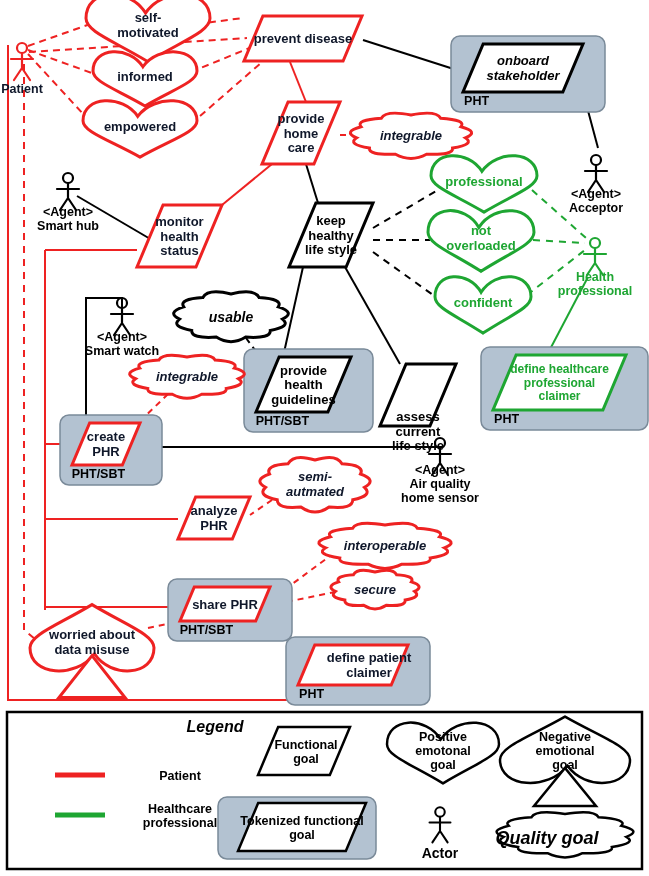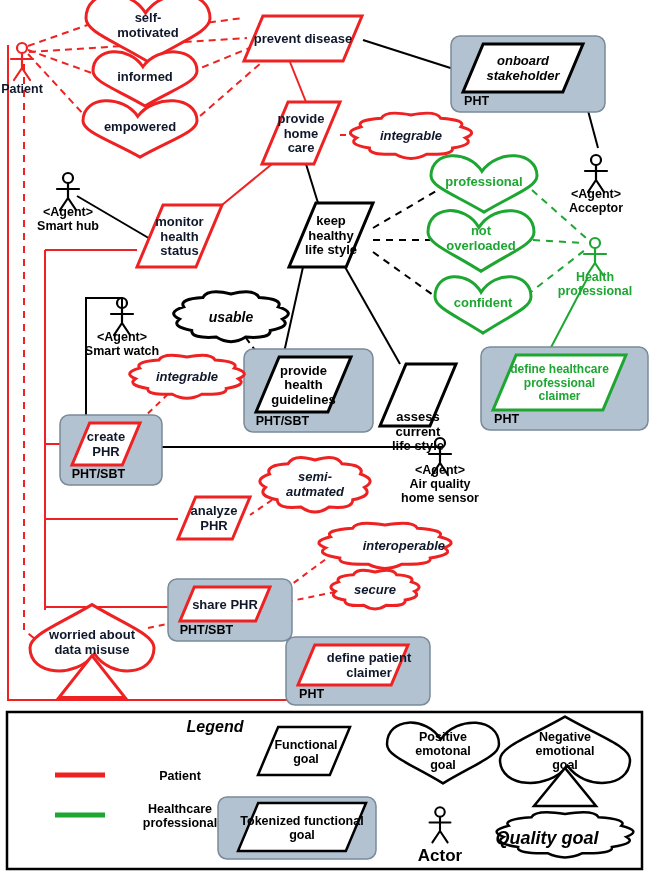--- a/index.html
+++ b/index.html
@@ -248,31 +248,31 @@
       <div class="lbl red" style="left: 88px; width: 114px; font-size: 13px; top: 69.72px;">informed</div>
       <div class="lbl red" style="left: 78px; width: 124px; font-size: 13px; top: 119.72px;">empowered</div>
       <div class="lbl grn" style="left: 426px; width: 116px; font-size: 13px; top: 174.72px;">professional</div>
       <div class="lbl grn" style="left: 423px; width: 116px; font-size: 13px; top: 224.44px;">not<br>overloaded</div>
       <div class="lbl grn" style="left: 430px; width: 106px; font-size: 13px; top: 295.72px;">confident</div>
       <div class="lbl red" style="left: 20px; width: 144px; font-size: 13px; top: 628.44px;">worried about<br>data misuse</div>
       <div class="lbl red ital" style="left: 356px; width: 110px; font-size: 13px; top: 128.72px;">integrable</div>
       <div class="lbl blk ital" style="left: 179px; width: 104px; font-size: 14px; top: 309.72px;">usable</div>
       <div class="lbl red ital" style="left: 135px; width: 104px; font-size: 13px; top: 369.72px;">integrable</div>
       <div class="lbl red ital" style="left: 265px; width: 100px; font-size: 13px; top: 470.44px;">semi-<br>autmated</div>
-      <div class="lbl red ital" style="left: 325px; width: 120px; font-size: 13px; top: 538.72px; text-align: right;">interoperable</div>
+      <div class="lbl red ital" style="left: 325px; width: 120px; font-size: 13px; top: 538.72px;">interoperable</div>
       <div class="lbl red ital" style="left: 335px; width: 80px; font-size: 13px; top: 582.72px;">secure</div>
       <div class="lbl red" style="left: -43px; width: 130px; font-size: 12.5px; top: 82px;">Patient</div>
       <div class="lbl blk" style="left: 3px; width: 130px; font-size: 12.5px; top: 205px;">&lt;Agent&gt;<br>Smart hub</div>
       <div class="lbl blk" style="left: 531px; width: 130px; font-size: 12.5px; top: 187px;">&lt;Agent&gt;<br>Acceptor</div>
       <div class="lbl blk" style="left: 57px; width: 130px; font-size: 12.5px; top: 330px;">&lt;Agent&gt;<br>Smart watch</div>
       <div class="lbl grn" style="left: 530px; width: 130px; font-size: 12.5px; top: 270px;">Health<br>professional</div>
       <div class="lbl blk" style="left: 375px; width: 130px; font-size: 12.5px; top: 463px;">&lt;Agent&gt;<br>Air quality<br>home sensor</div>
       <div class="lbl blk" style="left: 145px; width: 140px; font-size: 16px; top: 718px; font-style: italic;">Legend</div>
       <div class="lbl blk" style="left: 110px; width: 140px; font-size: 12.5px; top: 769px;">Patient</div>
       <div class="lbl blk" style="left: 110px; width: 140px; font-size: 12.5px; top: 802px;">Healthcare<br>professional</div>
       <div class="lbl blk" style="left: 256px; width: 100px; font-size: 12.5px; top: 738px;">Functional<br>goal</div>
       <div class="lbl blk" style="left: 232px; width: 140px; font-size: 12.5px; top: 814px;">Tokenized functional<br>goal</div>
       <div class="lbl blk" style="left: 388px; width: 110px; font-size: 12.5px; top: 730px;">Positive<br>emotonal<br>goal</div>
       <div class="lbl blk" style="left: 505px; width: 120px; font-size: 12.5px; top: 730px;">Negative<br>emotional<br>goal</div>
-      <div class="lbl blk" style="left: 400px; width: 80px; font-size: 17px; top: 846px;">Actor</div>
+      <div class="lbl blk" style="left: 400px; width: 80px; font-size: 14px; top: 846px;">Actor</div>
       <div class="lbl blk ital" style="left: 487px; width: 120px; font-size: 18px; top: 827.72px;">Quality goal</div>
     </div>
 </div>
 
 </body></html>

